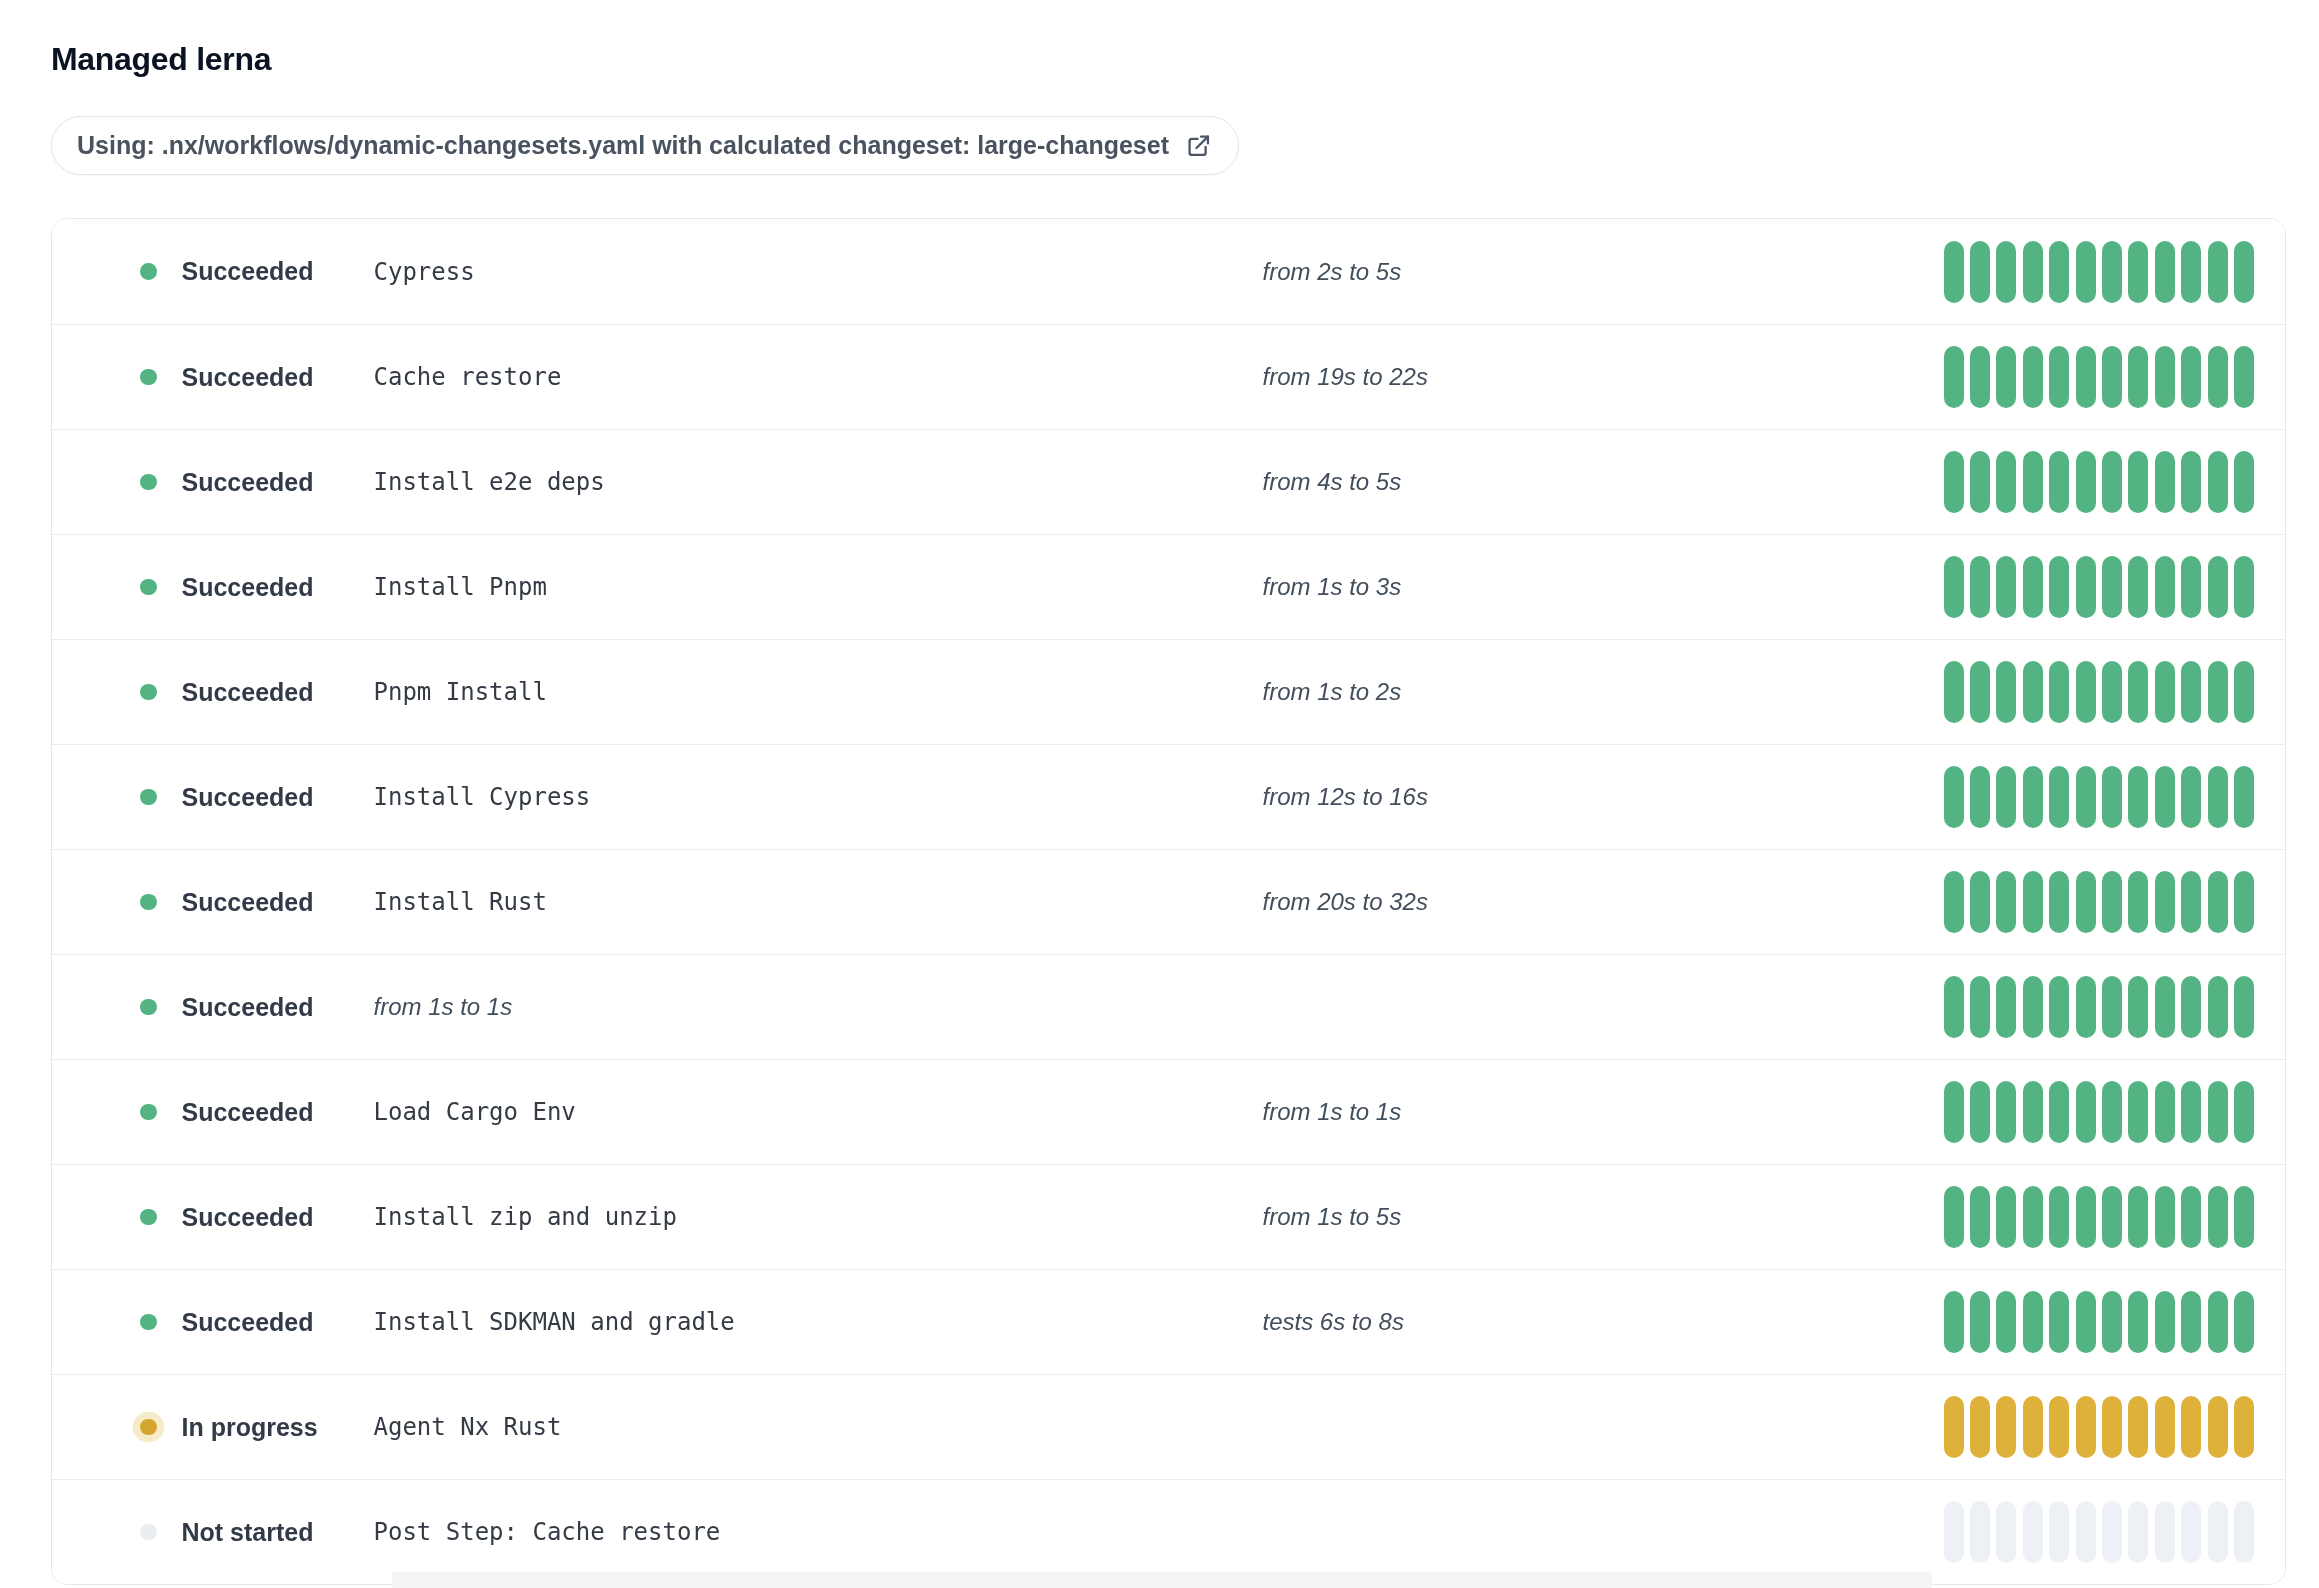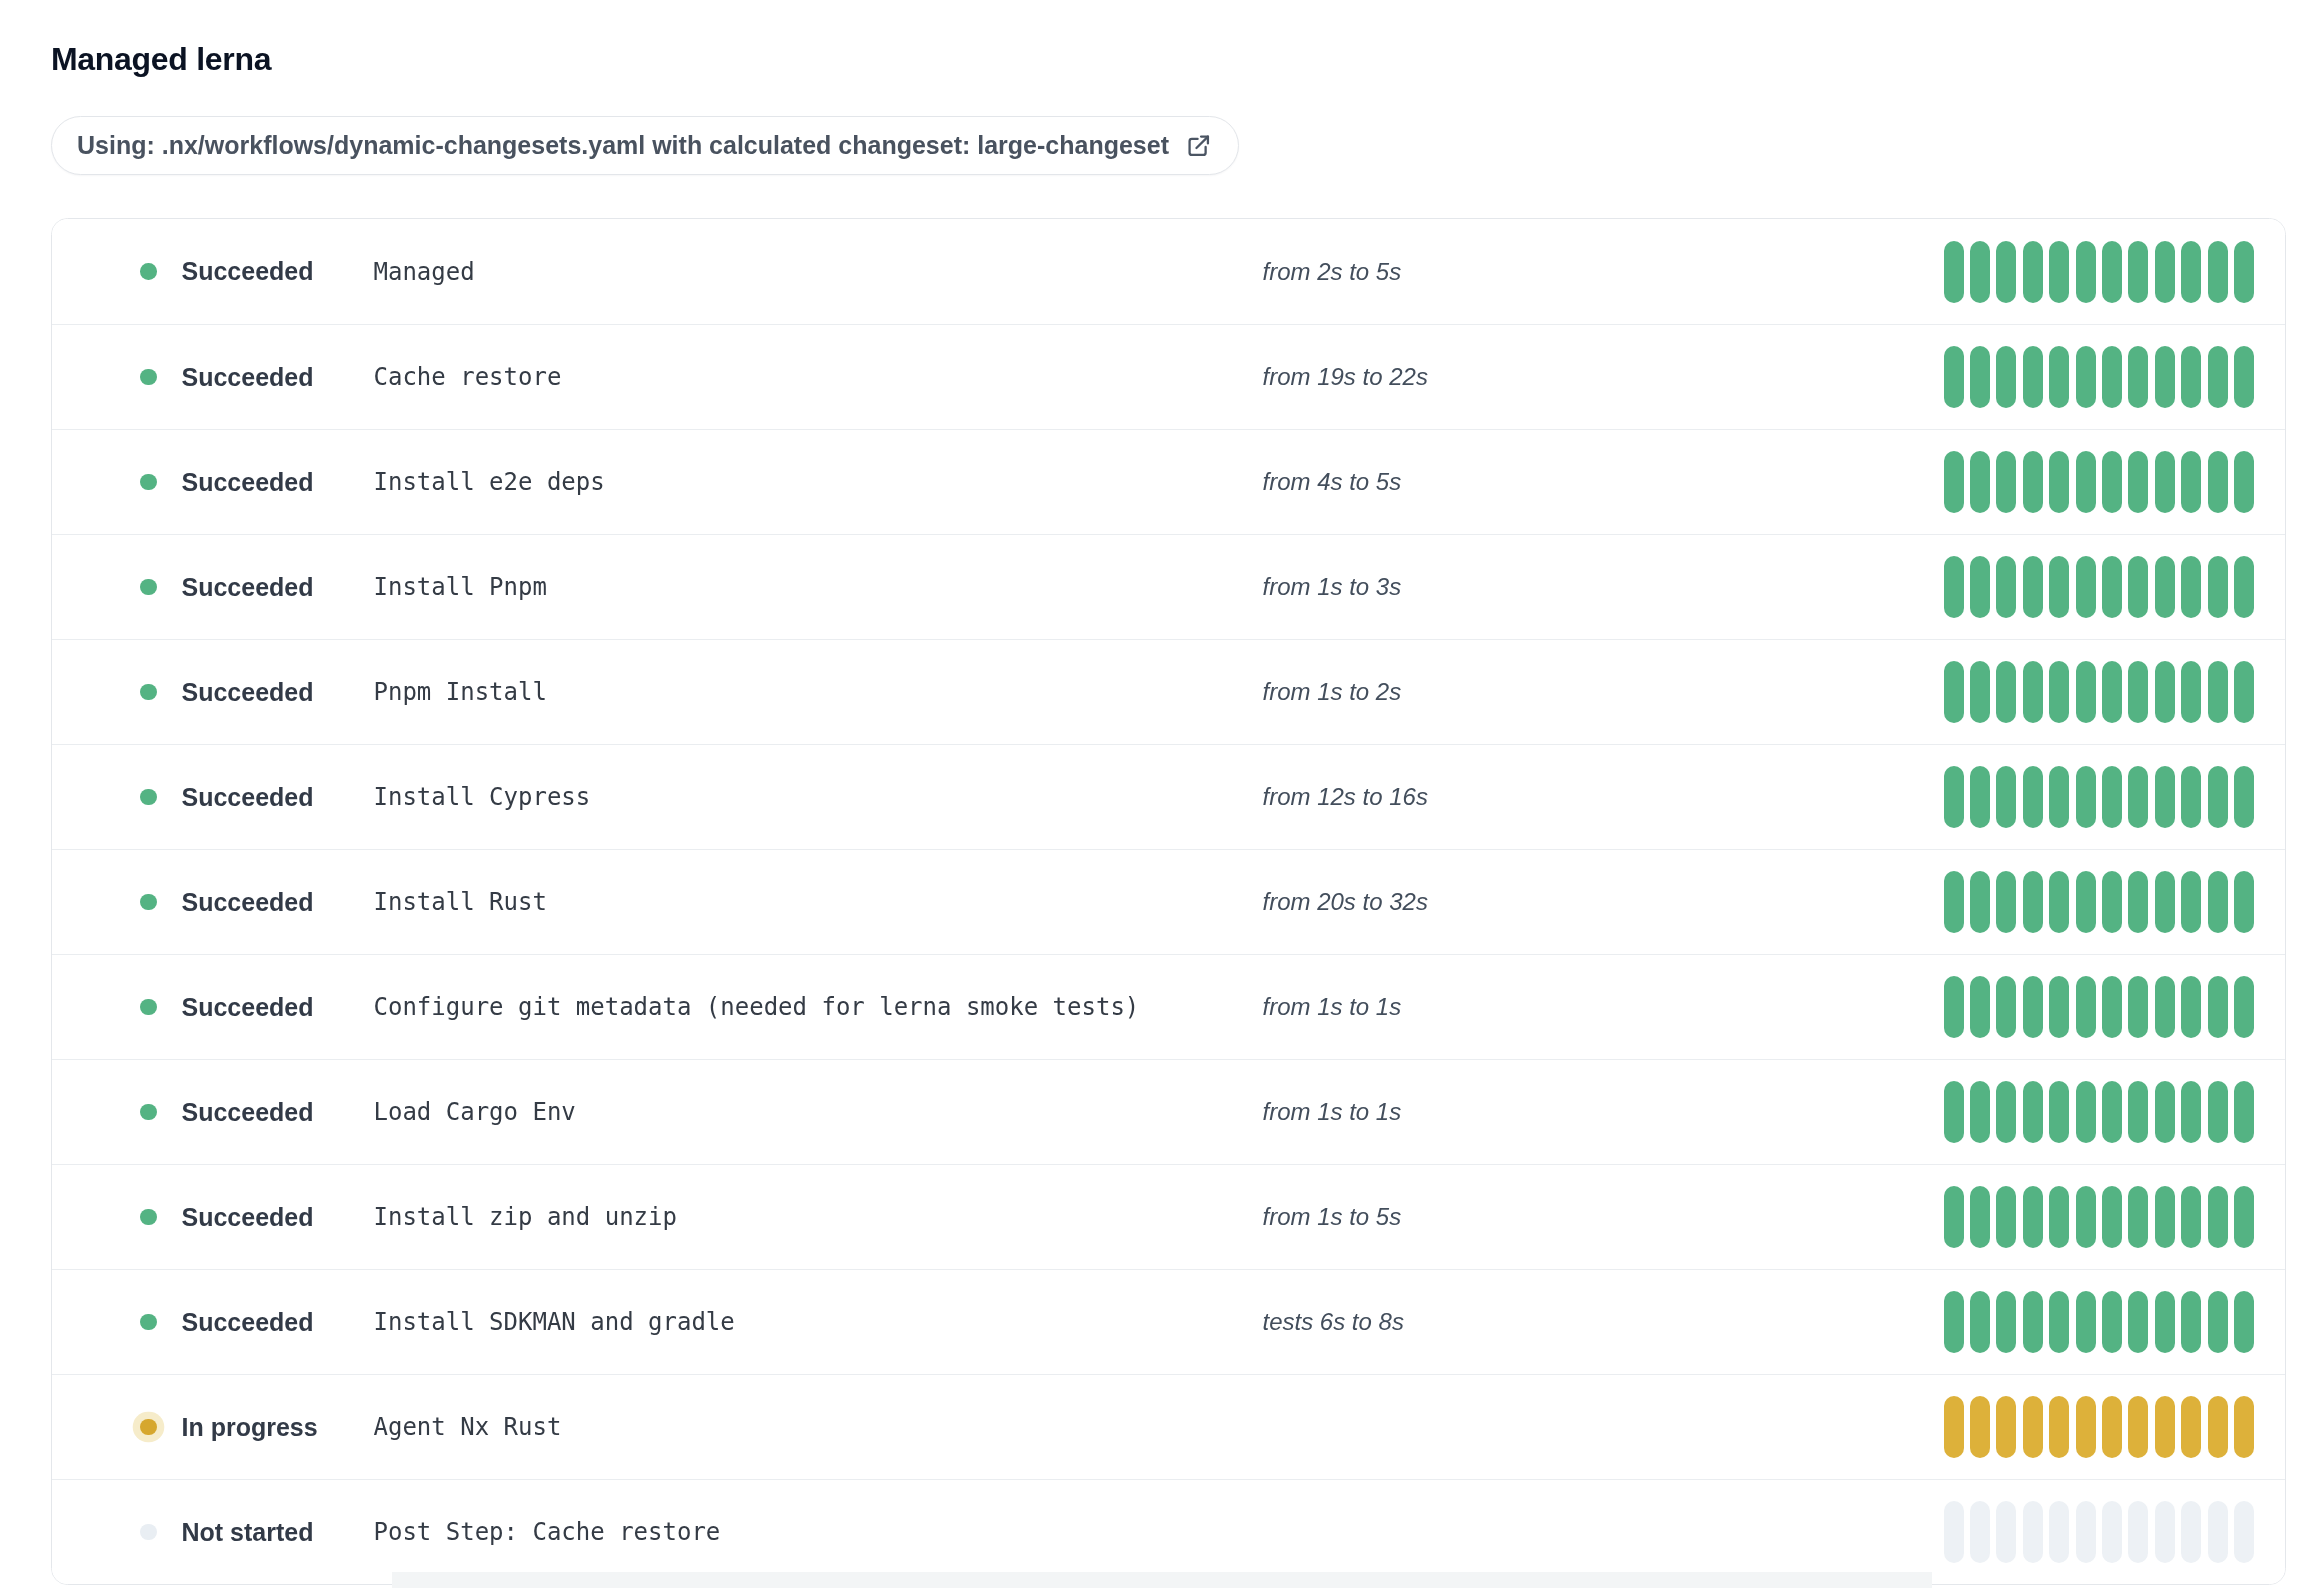--- a/index.html
+++ b/index.html
@@ -136,21 +136,21 @@
         <polyline points="14 4 20 4 20 10"></polyline>
         <line x1="10" y1="14" x2="20" y2="4"></line>
       </svg>
     </span>
   </div>
 
   <div class="agents-card">
   <div class="row succeeded">
     <span class="dot"></span>
     <span class="status">Succeeded</span>
-    <span class="step">Managed</span>
+    <span class="step">Cypress</span>
     <span class="duration">from 2s to 5s</span>
     <span class="bar">
           <span class="seg"></span>
           <span class="seg"></span>
           <span class="seg"></span>
           <span class="seg"></span>
           <span class="seg"></span>
           <span class="seg"></span>
           <span class="seg"></span>
           <span class="seg"></span>
@@ -283,21 +283,20 @@
           <span class="seg"></span>
           <span class="seg"></span>
           <span class="seg"></span>
           <span class="seg"></span>
         </span>
   </div>
 
   <div class="row succeeded">
     <span class="dot"></span>
     <span class="status">Succeeded</span>
-    <span class="step">Configure git metadata (needed for lerna smoke tests)</span>
     <span class="duration">from 1s to 1s</span>
     <span class="bar">
           <span class="seg"></span>
           <span class="seg"></span>
           <span class="seg"></span>
           <span class="seg"></span>
           <span class="seg"></span>
           <span class="seg"></span>
           <span class="seg"></span>
           <span class="seg"></span>

